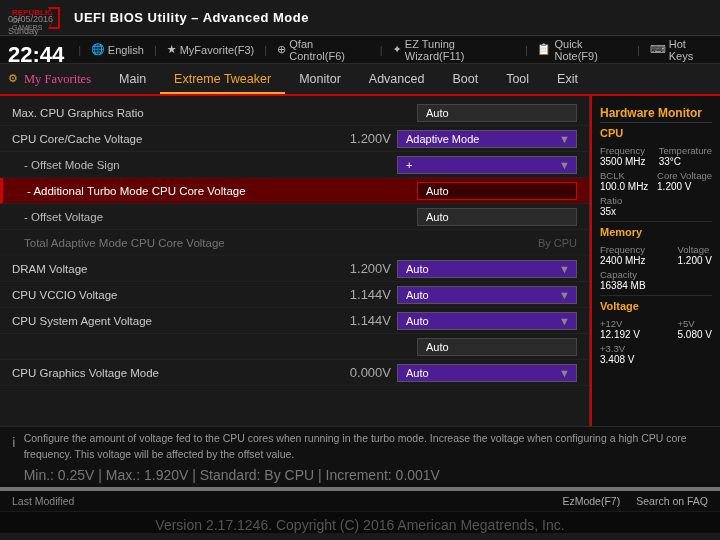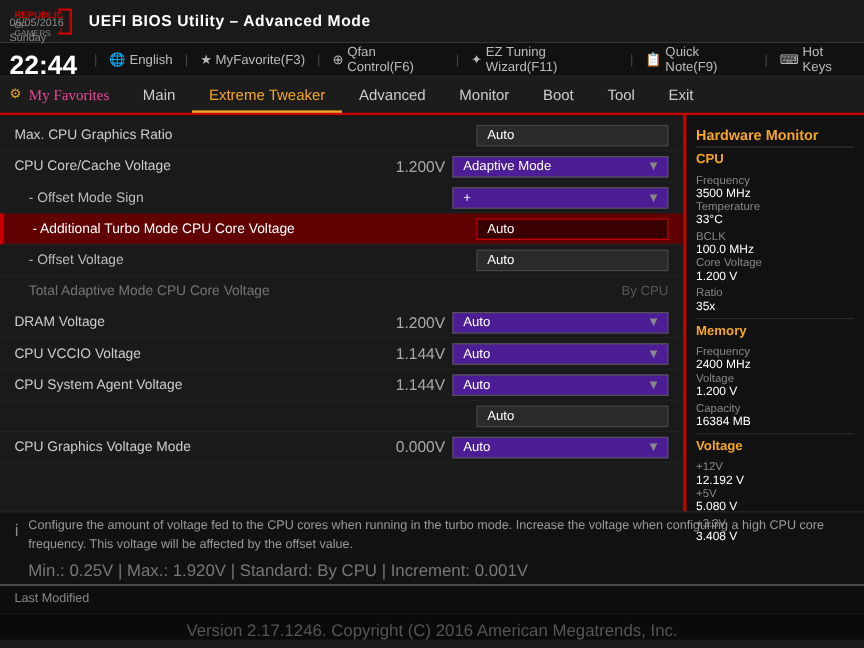--- a/index.html
+++ b/index.html
@@ -154,39 +154,38 @@
       position: absolute;
       right: 6px;
       top: 50%;
       transform: translateY(-50%);
       color: #888;
     }
     .by-cpu-text { color: #888; font-size: 11px; }
 
     
     .right-panel {
-      width: 150px;
+      width: 130px;
       background: #111;
       padding: 6px 8px;
       border-left: 2px solid #c00;
       font-size: 10px;
     }
     .hw-section-title {
       color: #f5a623;
       font-size: 12px;
       font-weight: bold;
       margin: 4px 0 4px 0;
       border-bottom: 1px solid #333;
       padding-bottom: 2px;
     }
     .hw-row {
       display: flex;
       justify-content: space-between;
       margin-bottom: 3px;
-      flex-direction: column;
     }
     .hw-label { color: #888; font-size: 9.5px; }
     .hw-value { color: #fff; font-size: 10px; }
     .hw-divider { border-top: 1px solid #2a2a2a; margin: 4px 0; }
 
     
     .bottom-info {
       background: #111;
       padding: 4px 12px;
       font-size: 10px;
@@ -206,21 +205,21 @@
     .info-text { color: #999; font-size: 10.5px; line-height: 1.5; }
 
     
     .status-bar {
       background: #0d0d0d;
       display: flex;
       justify-content: space-between;
       align-items: center;
       padding: 4px 12px;
       height: 24px;
-      border-top: 1px solid #737373;
+      border-top: 4px solid #737373;
       font-size: 10.5px;
       color: #888;
     }
     .status-bar-right {
       display: flex;
       gap: 16px;
     }
     .status-link { color: #aaa; cursor: pointer; }
 
     
@@ -294,22 +293,22 @@
   <div class="toolbar-item">
     <span>⌨</span>
     <span>Hot Keys</span>
   </div>
 </div>
 
 <div class="nav-tabs">
   <div class="nav-tab myfav">My Favorites</div>
   <div class="nav-tab">Main</div>
   <div class="nav-tab active">Extreme Tweaker</div>
+  <div class="nav-tab">Monitor</div>
   <div class="nav-tab">Advanced</div>
-  <div class="nav-tab">Monitor</div>
   <div class="nav-tab">Boot</div>
   <div class="nav-tab">Tool</div>
   <div class="nav-tab">Exit</div>
 </div>
 
 <div class="main-content" style="height:330px;">
 
   <div class="left-panel">
 
     <div class="setting-row">
@@ -460,17 +459,21 @@
 <div class="bottom-info">
   <span class="info-icon">ℹ</span>
   <div>
     <div class="info-text">Configure the amount of voltage fed to the CPU cores when running in the turbo mode. Increase the voltage when configuring a high CPU core frequency. This voltage will be affected by the offset value.</div>
     <div style="margin-top:4px;color:#777;font-size:14px;">Min.: 0.25V  |  Max.: 1.920V  |  Standard: By CPU  |  Increment: 0.001V</div>
   </div>
 </div>
 
 <div class="status-bar">
   <span>Last Modified</span>
+  <div class="status-bar-right">
+    <span class="status-link">EzMode(F7)</span>
+    <span class="status-link">Search on FAQ</span>
+  </div>
 </div>
 
 <div class="footer">
   <span>Version 2.17.1246. Copyright (C) 2016 American Megatrends, Inc.</span>
 </div>
 
 </body></html>

